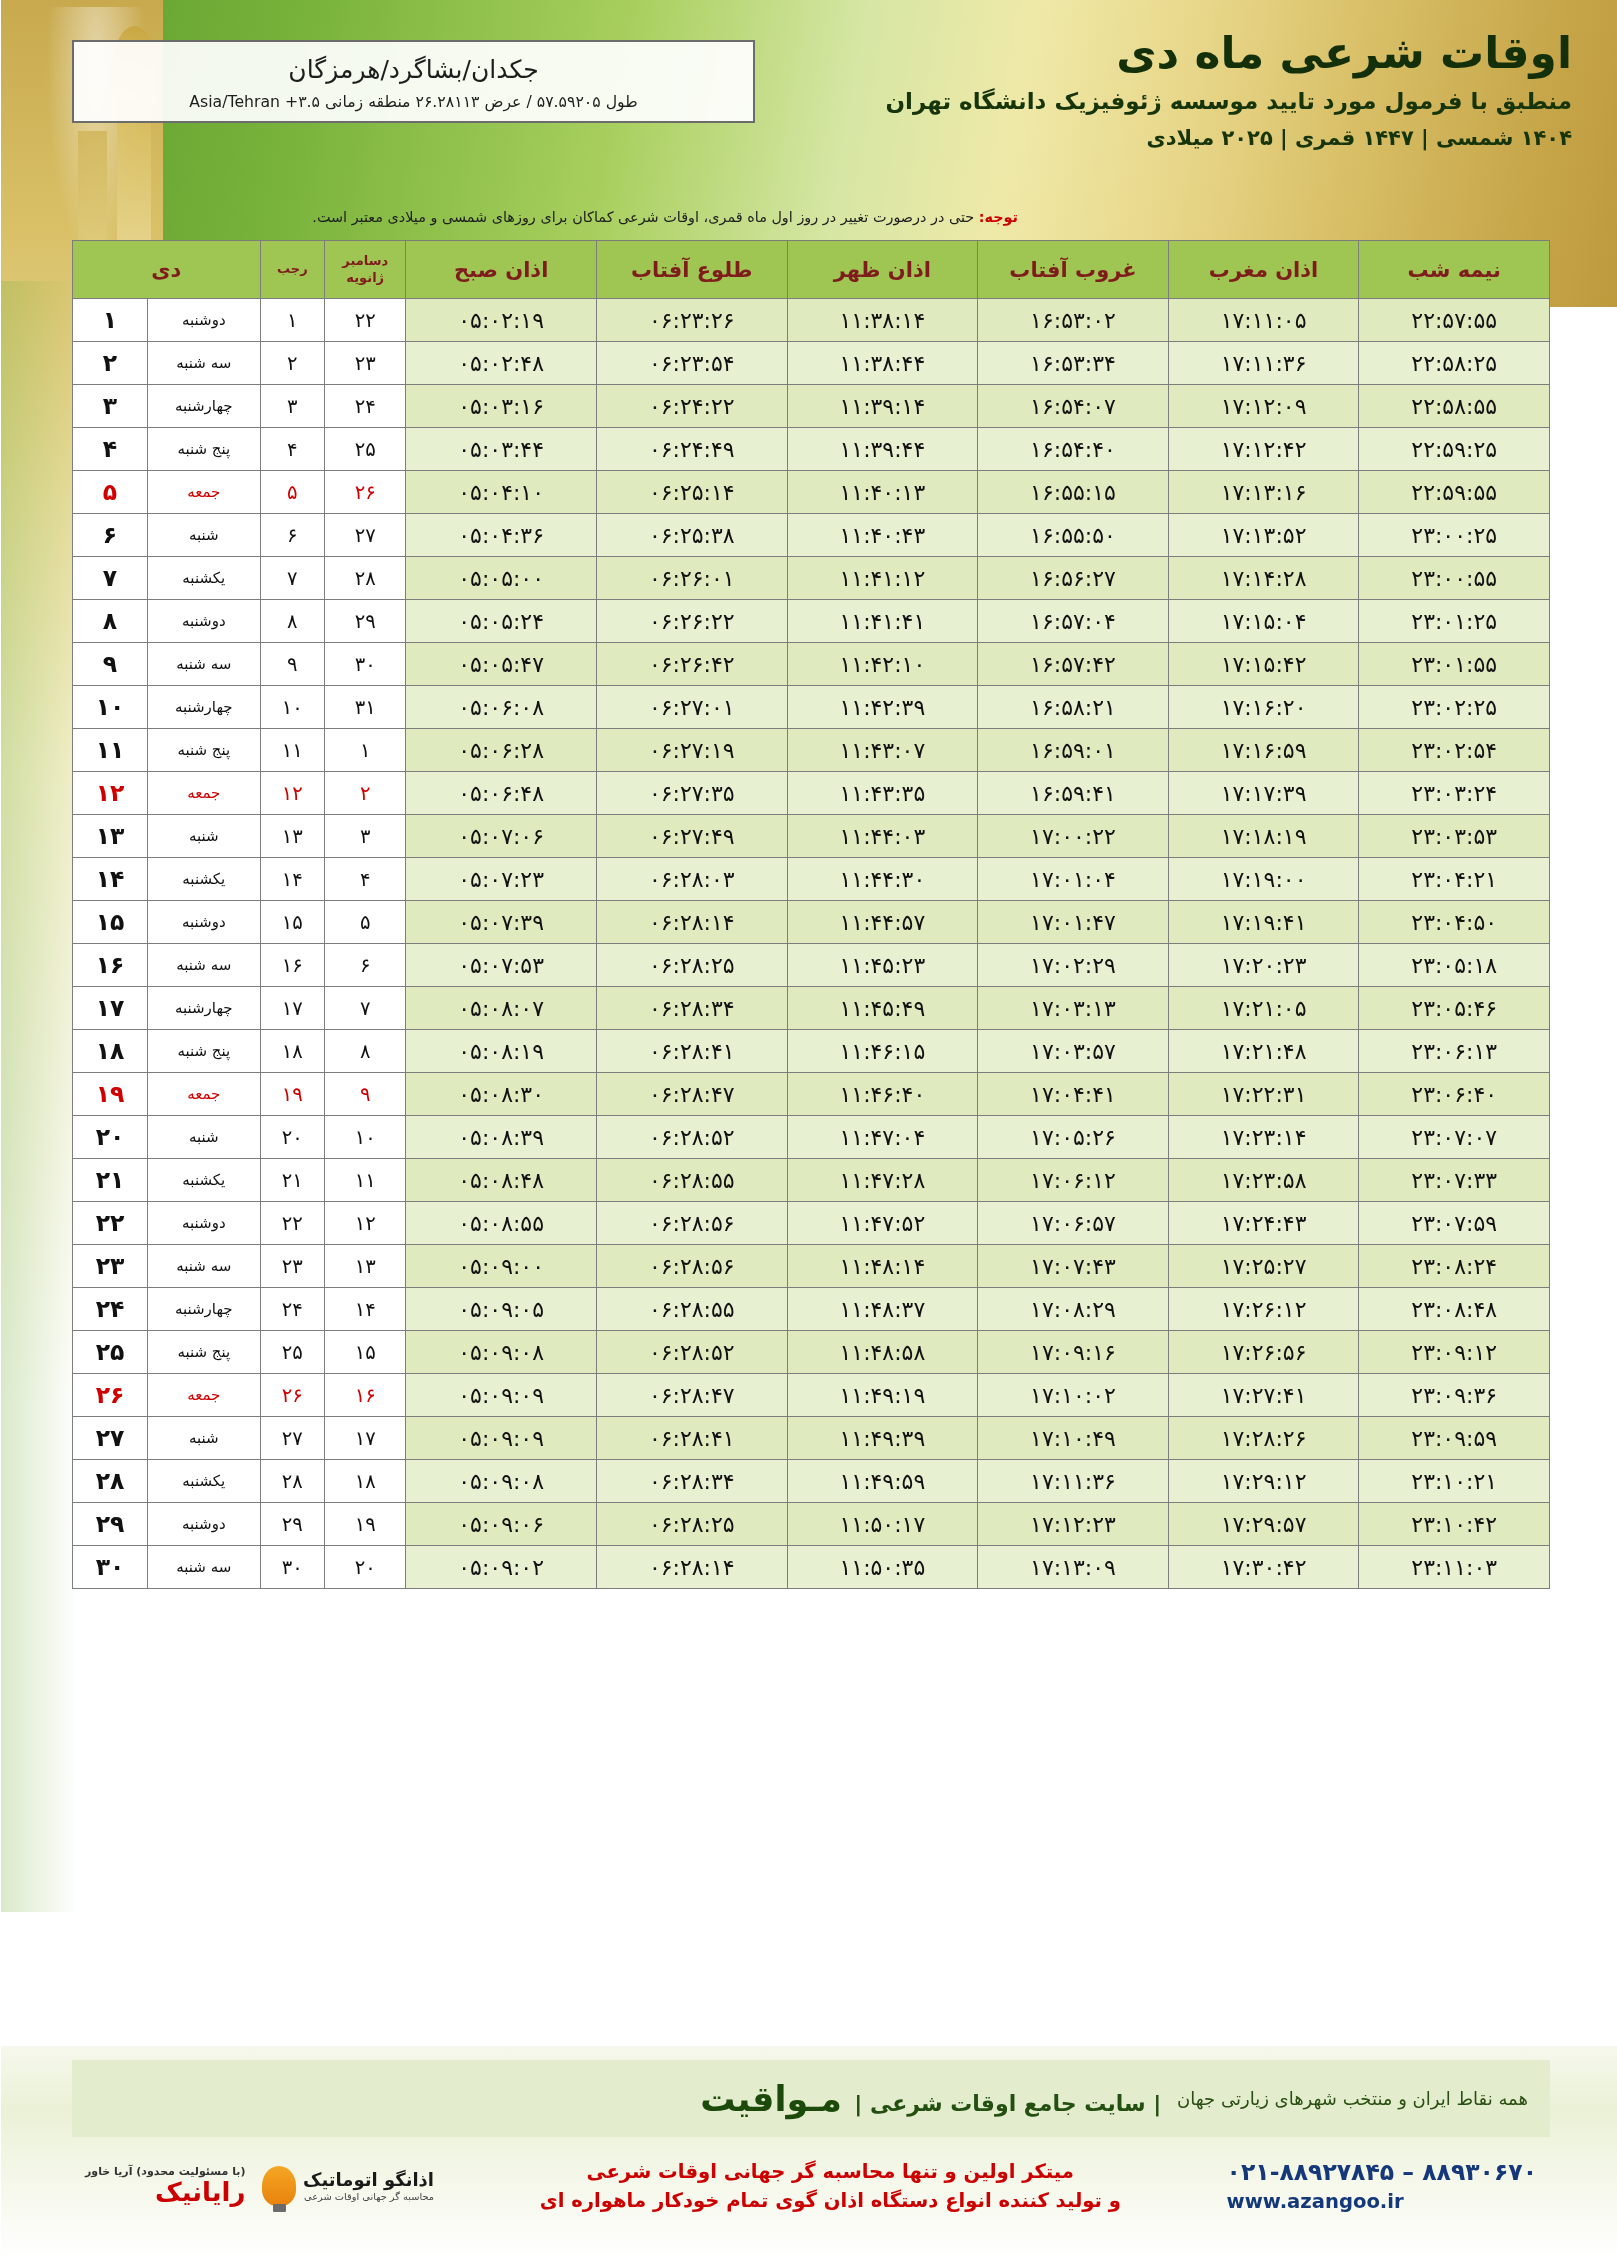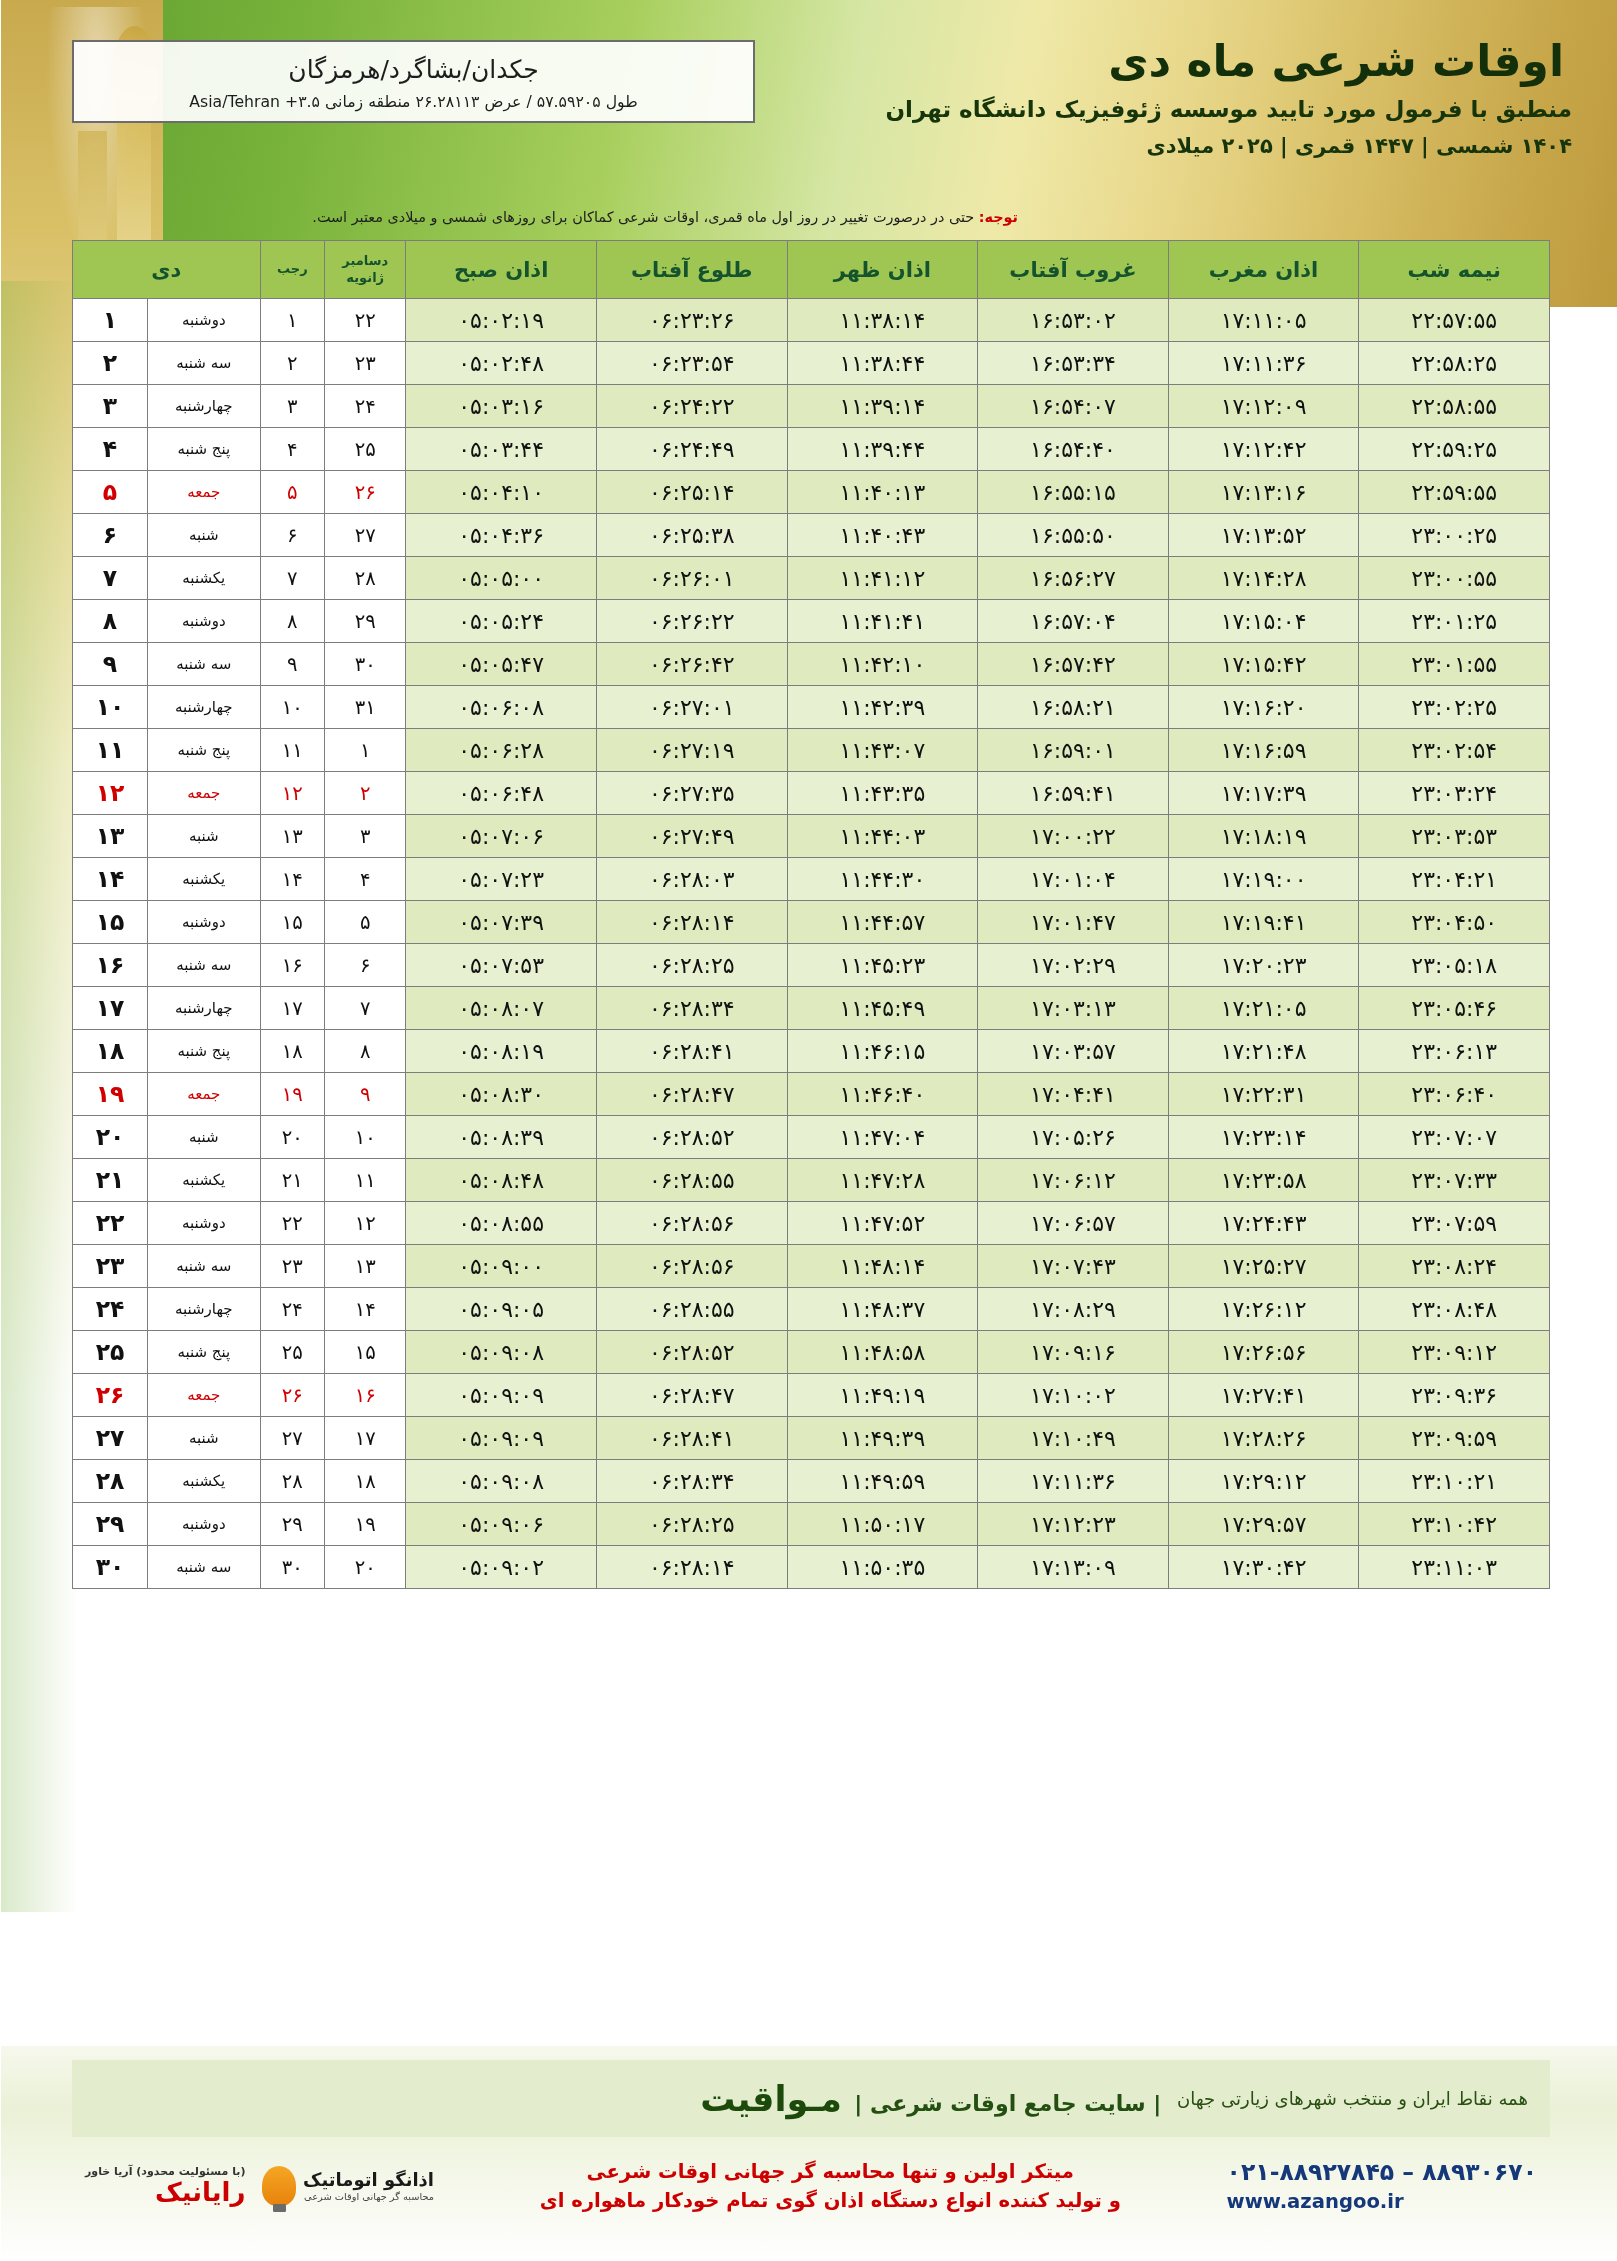--- a/index.html
+++ b/index.html
@@ -21,38 +21,38 @@
     background:linear-gradient(180deg,#d8bb58,#efe3ab);opacity:.8;}
   .tower-body2{position:absolute;top:124px;left:39px;width:29px;height:163px;
     background:linear-gradient(180deg,#cdae49,#e9dc9b);opacity:.65;}
 
   
   .bg-left-glow{position:absolute;top:281px;left:0;width:78px;height:1631px;
     background:linear-gradient(90deg,rgba(120,175,60,.28),rgba(255,255,255,0));}
 
   
   .header{position:absolute;top:27px;right:46px;width:783px;text-align:right;color:#173c0c;}
-  .header h1{margin:8px;font-size:44px;font-weight:bold;letter-spacing:-0.7px;color:#14300a;}
+  .header h1{margin:0;font-size:44px;font-weight:bold;letter-spacing:-0.7px;color:#14300a;}
   .header h2{margin:10.4px 0 0 0;font-size:23px;font-weight:bold;color:#17350b;}
   .header h3{margin:11.7px 0 0 0;font-size:21px;font-weight:bold;color:#17350b;}
 
   
   .loc-box{position:absolute;top:40px;left:72px;width:679px;border:2px solid #6c6c6c;background:rgba(255,255,255,.92);
     text-align:center;padding:9px 0 10.4px 0;}
   .loc-title{font-size:30px;font-weight:bold;color:#1d1d1d;line-height:1.15;}
   .loc-sub{font-size:25px;color:#1d1d1d;margin-top:3.9px;}
   .loc-coord{font-size:15.7px;color:#1d1d1d;margin-top:7.8px;direction:rtl;}
 
   .note{position:absolute;top:209px;left:72px;width:946px;text-align:right;font-size:14.4px;color:#1d1d1d;}
   .note b{color:#cc0000;}
 
   
   table{position:absolute;top:240px;left:72px;width:1478px;border-collapse:collapse;table-layout:fixed;}
   th,td{border:1px solid #7d7d7d;text-align:center;}
-  thead th{background:#9fc552;color:#14532d;font-weight:bold;font-size:21px;height:57px;padding:0;}
+  thead th{background:#9fc552;color:#7f1d1d;font-weight:bold;font-size:21px;height:57px;padding:0;}
   thead th.small{font-size:13px;line-height:1.25;}
   tbody td{height:40px;font-size:22px;color:#111;background:#dfeabf;}
   tbody tr:nth-child(even) td{background:#e8f0d2;}
   td.day-num{font-size:23.5px;font-weight:bold;background:#ffffff !important;}
   td.day-name{font-size:15px;background:#ffffff !important;}
   td.hijri,td.greg{font-size:19.6px;background:#ffffff !important;}
   tr.friday td{color:#d10000;}
   tr.friday td.day-num,tr.friday td.day-name,tr.friday td.hijri,tr.friday td.greg{color:#d10000;}
   tr.friday td:not(.day-num):not(.day-name):not(.hijri):not(.greg){color:#111;}
   .col-dey{width:72px;}

